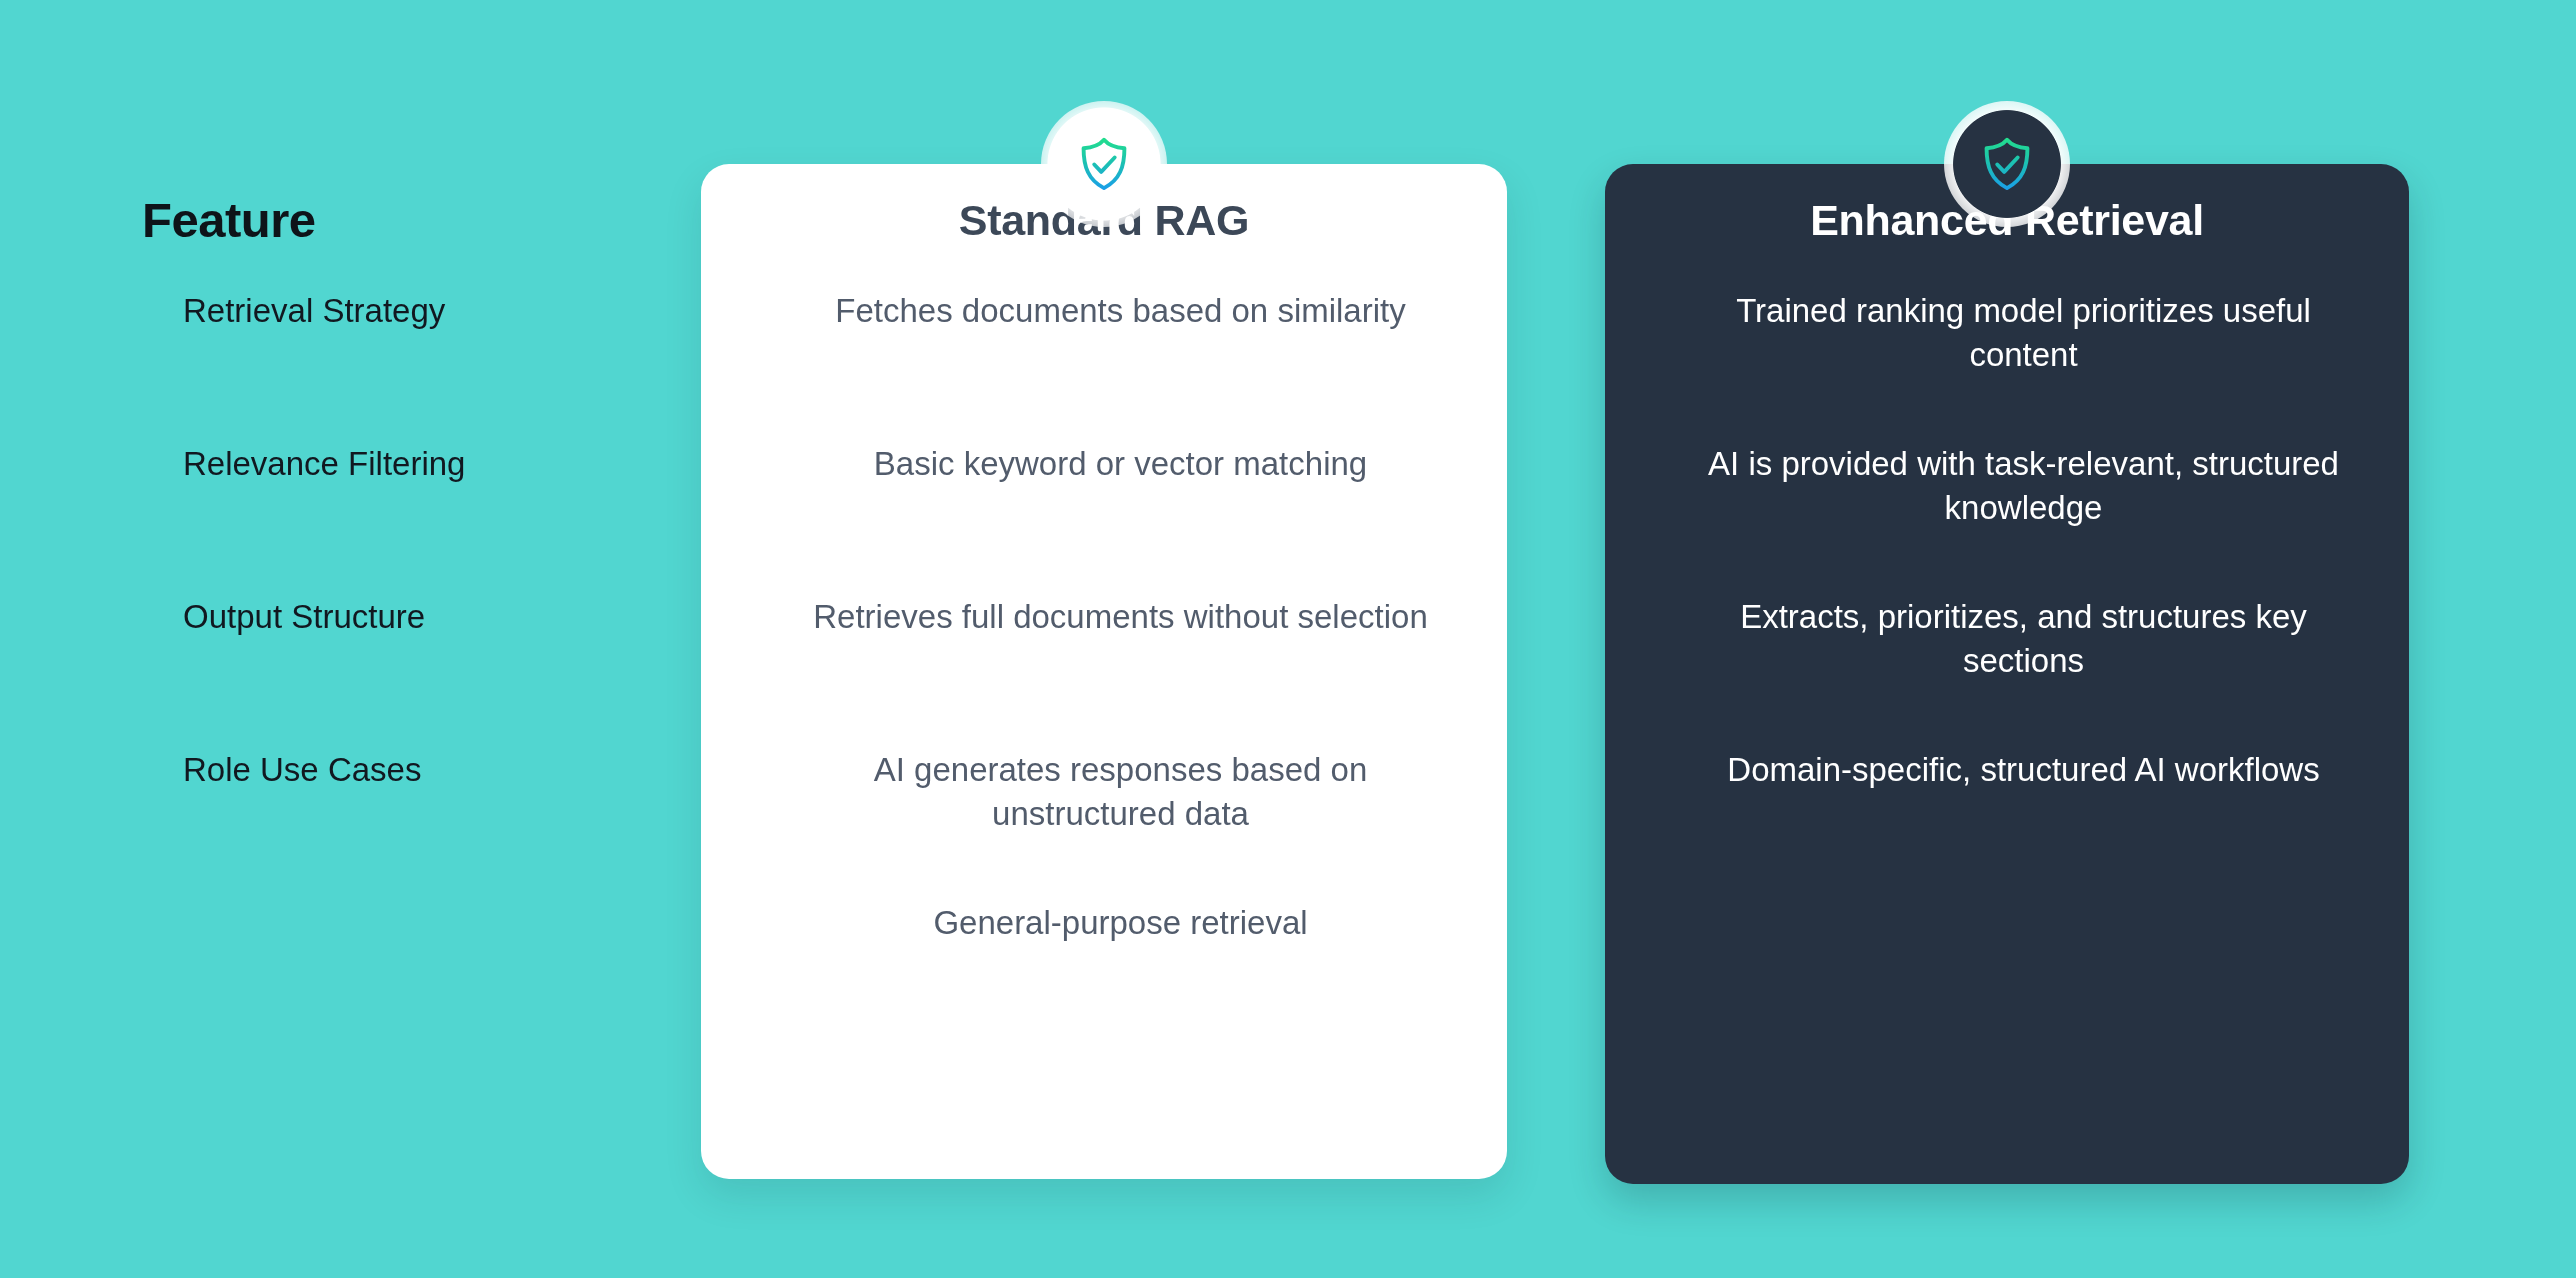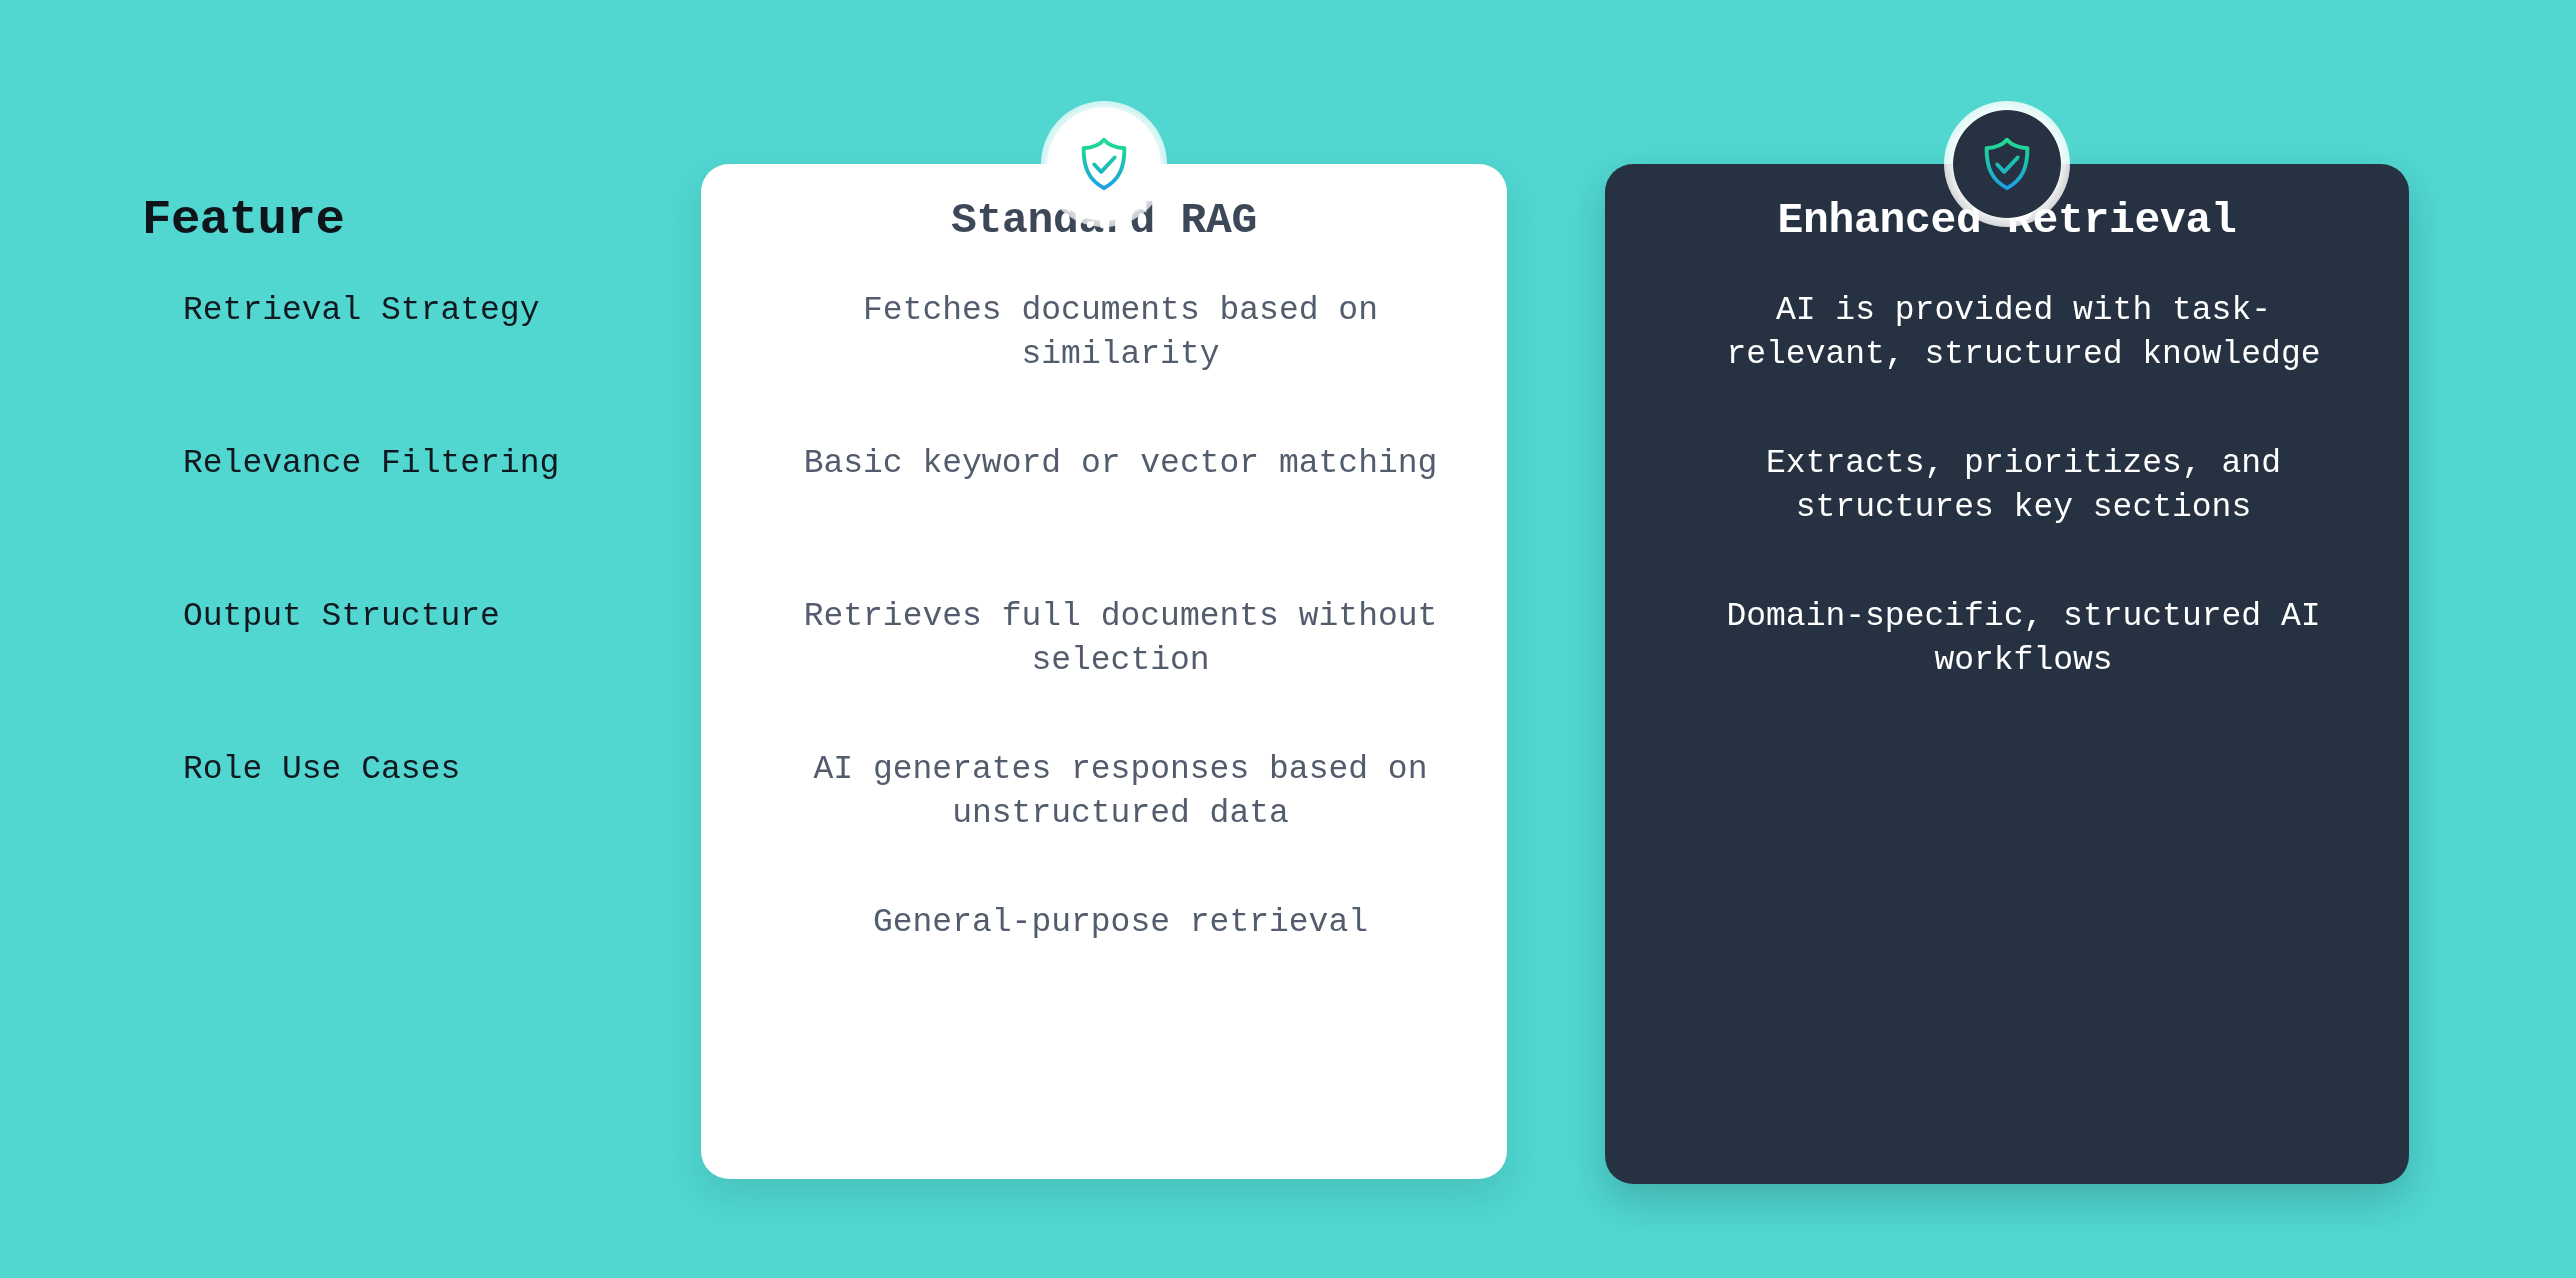--- a/index.html
+++ b/index.html
@@ -13,21 +13,20 @@
   body {
     background: #51d6d0;
     font-family: "Liberation Sans", sans-serif;
     position: relative;
   }
 
   
   .stage {
     position: absolute;
     inset: 0;
-    font-family: Liberation Mono, monospace;
   }
 
   
   .feature-col {
     position: absolute;
     left: 142px;
     top: 164px;
     width: 525px;
   }
 
@@ -190,20 +189,21 @@
               <stop offset="1" stop-color="#1a9fe8"></stop>
             </linearGradient>
           </defs>
           <path d="M28 4 C33 10 41 12.5 50 13 C50 33 45 47 28 56 C11 47 6 33 6 13 C15 12.5 23 10 28 4 Z" stroke="url(#gradDark)" stroke-width="4.2" stroke-linejoin="round" stroke-linecap="round" fill="none"></path>
           <path d="M17.5 30.5 L25 38.5 L39.5 23" stroke="url(#gradDark)" stroke-width="4.2" stroke-linecap="round" stroke-linejoin="round" fill="none"></path>
         </svg>
       </span>
     </div>
     <div class="card-title">Enhanced Retrieval</div>
     <div class="card-rows">
+      <div class="card-row">Trained ranking model prioritizes useful content</div>
       <div class="card-row">AI is provided with task-relevant, structured knowledge</div>
       <div class="card-row">Extracts, prioritizes, and structures key sections</div>
       <div class="card-row">Domain-specific, structured AI workflows</div>
     </div>
   </div>
 
 </div>
 
 
 </body></html>

